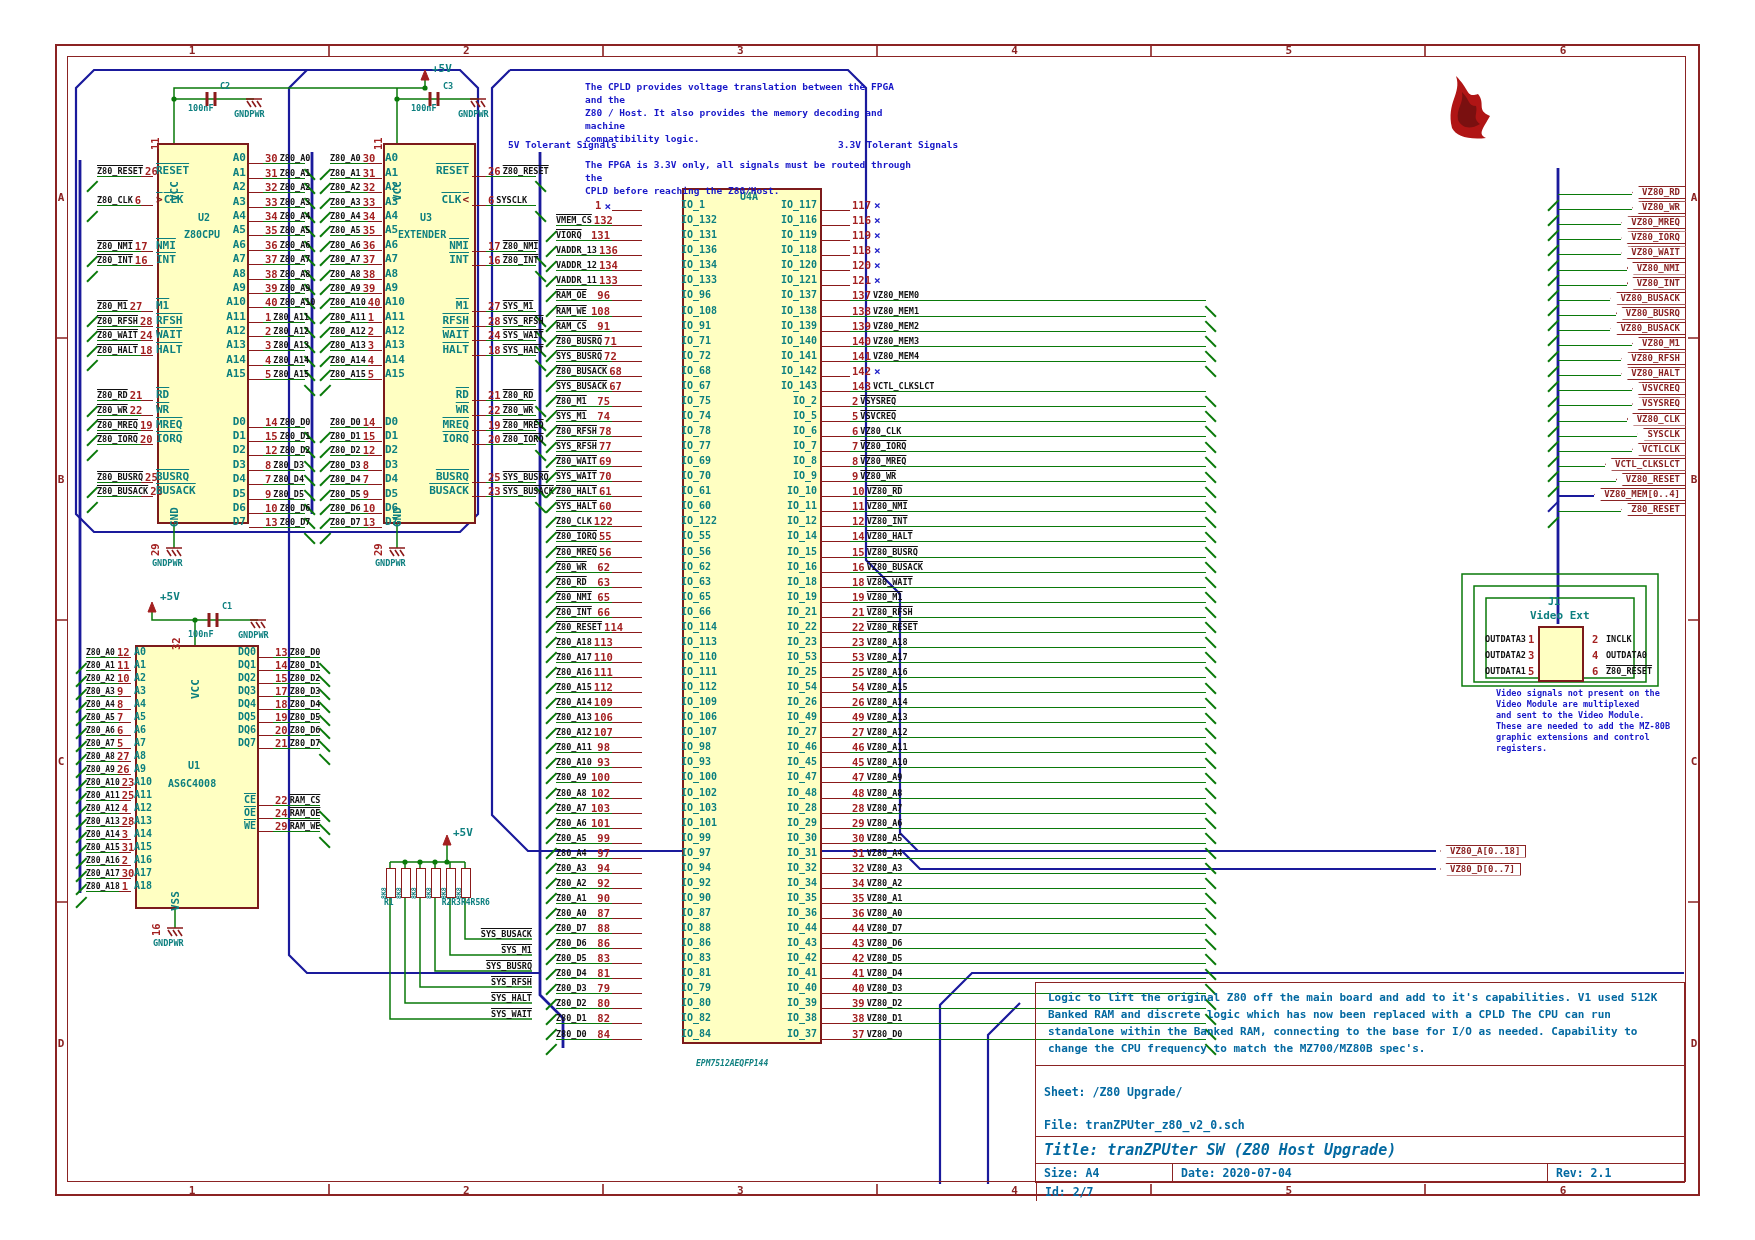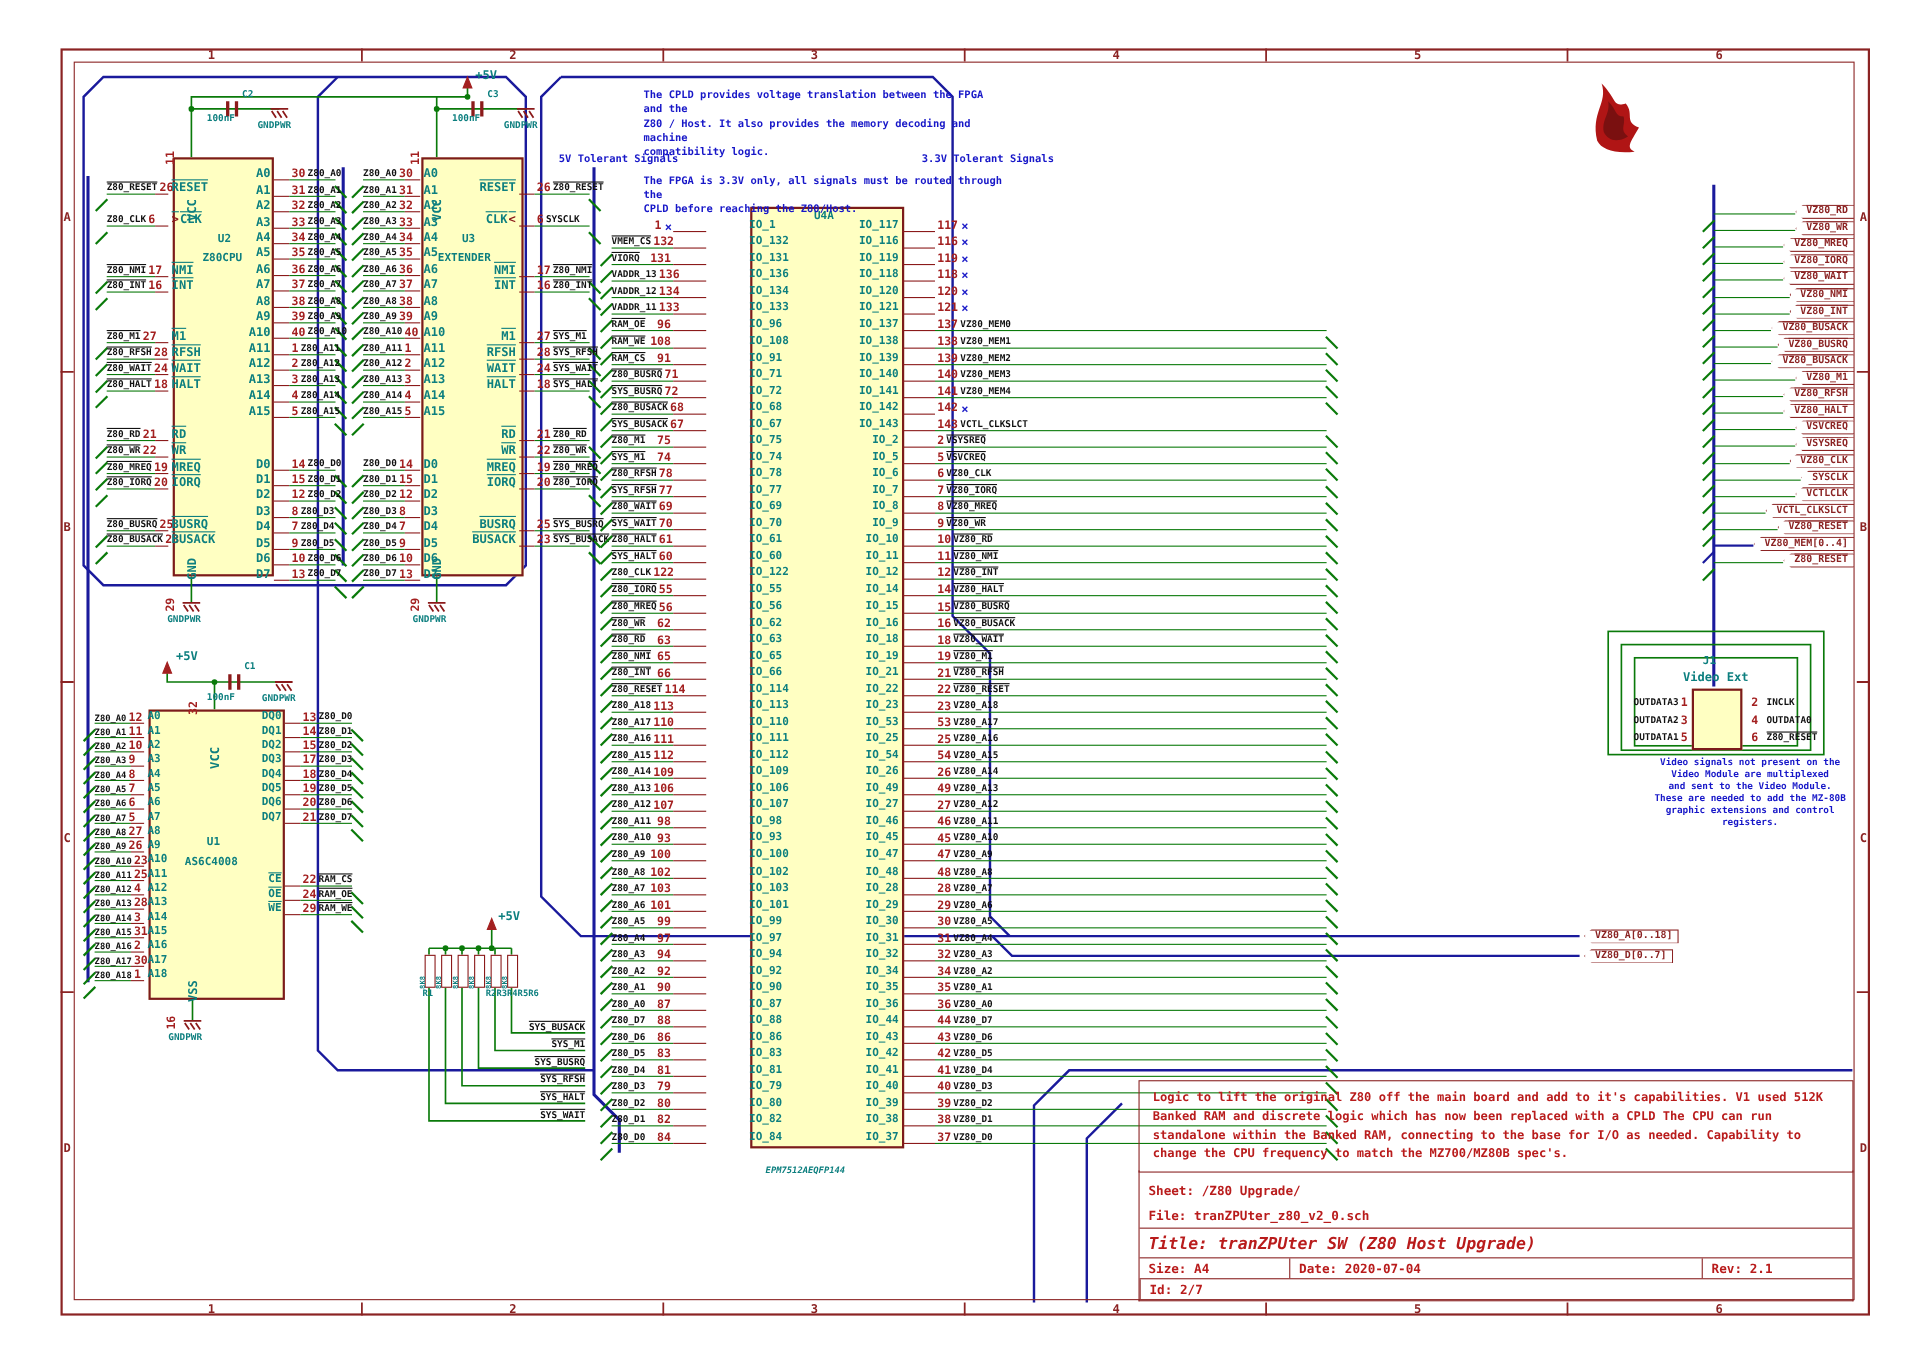--- a/index.html
+++ b/index.html
@@ -71,21 +71,21 @@
   .small-teal{position:absolute;color:#0d7f7f;font-size:8.5px;font-weight:bold;line-height:9px;}
   
   .res{position:absolute;width:8px;height:28px;border:1.6px solid #8b1a1a;background:#fff;}
   .resv{position:absolute;transform:rotate(-90deg);transform-origin:left bottom;
         color:#0d7f7f;font-size:6.5px;font-weight:bold;line-height:7px;}
   .resr{position:absolute;color:#0d7f7f;font-size:8px;font-weight:bold;}
   #pull .prow{height:16px;justify-content:flex-end;}
   #pull .lbl{font-size:8.5px;}
   #btags .prow{height:18px;align-items:center;justify-content:flex-start;}
   
-  .tb{position:absolute;border:1.6px solid #8b2323;color:#b91c1c;}
+  .tb{position:absolute;border:1.6px solid #8b2323;color:#0369a1;}
   .tb-desc{font-size:11px;line-height:17px;padding:6px 12px;font-weight:bold;}
   .tbrow{border-top:1.6px solid #8b2323;display:flex;}
   .tbcell{padding:2px 8px;font-size:11.5px;font-weight:bold;}
   .tbcell.bl{border-left:1.6px solid #8b2323;}
   .tb-title{font-size:15px;font-style:italic;font-weight:bold;padding:4px 8px;}
   .j1rows .prow{height:16px;}
   .j1rows .lbl{font-size:8.5px;}
 </style>
 </head>
 <body>
@@ -2894,32 +2894,32 @@
     </div>
 
   <div class="abs note" style="left:585px;top:80px;width:330px;">The CPLD provides voltage translation between the FPGA and the
 Z80 / Host. It also provides the memory decoding and machine
 compatibility logic.
 
 The FPGA is 3.3V only, all signals must be routed through the
 CPLD before reaching the Z80/Host.</div>
   <div class="abs note" style="left:508px;top:138px;">5V Tolerant Signals</div>
   <div class="abs note" style="left:838px;top:138px;">3.3V Tolerant Signals</div>
-  <div class="abs note" style="left:1496px;top:688px;width:190px;font-size:8.5px;line-height:11px;text-align:center;">Video signals not present on the
+  <div class="abs note" style="left:1496px;top:688px;width:190px;font-size:8.5px;line-height:11px;">Video signals not present on the
 Video Module are multiplexed
 and sent to the Video Module.
 These are needed to add the MZ-80B
 graphic extensions and control registers.</div>
 
   <div class="tb" style="left:1035px;top:982px;width:648px;height:82px;">
     <div class="tb-desc">Logic to lift the original Z80 off the main board and add to it's capabilities. V1 used 512K Banked RAM and discrete logic which has now been replaced with a CPLD The CPU can run standalone within the Banked RAM, connecting to the base for I/O as needed. Capability to change the CPU frequency to match the MZ700/MZ80B spec's.</div>
   </div>
   <div class="tb" style="left:1035px;top:1064px;width:648px;height:118px;border-top:none;">
     <div style="padding:3px 8px;">
-      <div class="tbcell" style="padding:8px 0;">Sheet: /Z80 Upgrade/</div>
+      <div class="tbcell" style="padding:18px 0;">Sheet: /Z80 Upgrade/</div>
       <div class="tbcell" style="padding:1px 0;">File: tranZPUter_z80_v2_0.sch</div>
     </div>
     <div class="tbrow">
       <div class="tb-title">Title: tranZPUter SW (Z80 Host Upgrade)</div>
     </div>
     <div class="tbrow">
       <div class="tbcell" style="width:120px;">Size: A4</div>
       <div class="tbcell bl" style="flex:1;">Date: 2020-07-04</div>
       <div class="tbcell bl" style="width:120px;font-weight:bold;">Rev: 2.1</div>
     </div>

